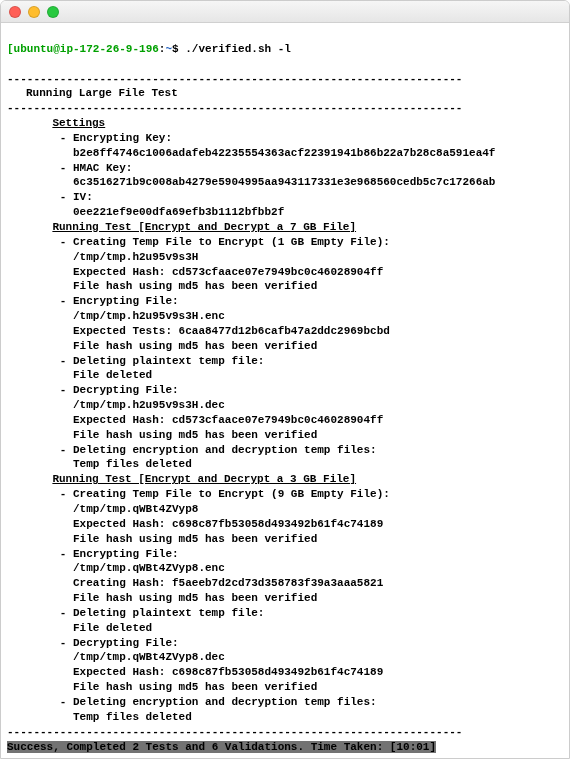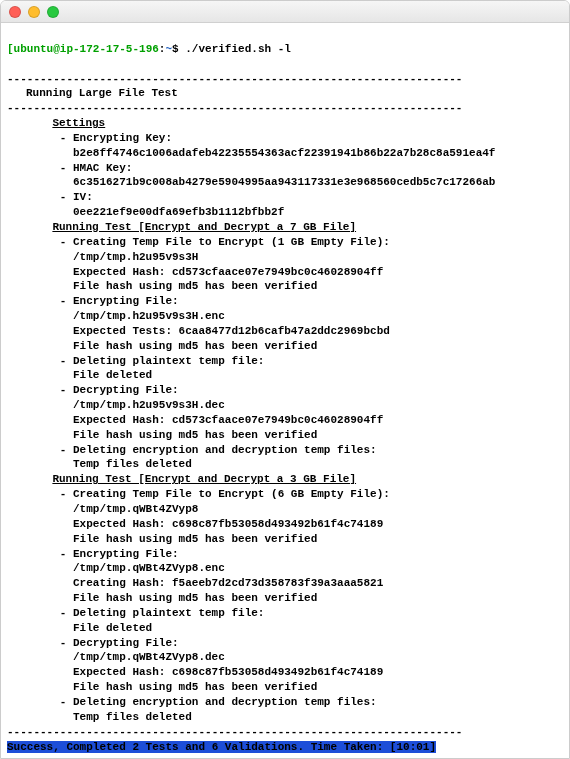--- a/index.html
+++ b/index.html
@@ -32,36 +32,36 @@
     line-height: 1.35;
     color: #000;
     font-weight: bold;
   }
   .br-open, .br-close { color: #00a000; }
   .user-host { color: #00a000; }
   .path-tilde { color: #2060c0; }
   .divider { color: #000; letter-spacing: 0; }
   .heading-bold { font-weight: bold; margin-left: 19px; }
   .underline { text-decoration: underline; }
-  .green-hl { background: #1d4ed8; color: #000; }
+  .green-hl { background: #737373; color: #000; }
   .indent1 { display:inline-block; width:4ch; }
   .indent2 { display:inline-block; width:8ch; }
   .indent3 { display:inline-block; width:10ch; }
 </style>
 </head>
 <body>
 
 <div class="titlebar">
   <div class="wbtn red"></div>
   <div class="wbtn yellow"></div>
   <div class="wbtn green"></div>
 </div>
 
 <div class="term">
-<span class="br-open">[</span><span class="user-host">ubuntu@ip-172-17-5-196</span><span>:</span><span class="path-tilde">~</span><span>$ </span><span>./verified.sh -l</span>
+<span class="br-open">[</span><span class="user-host">ubuntu@ip-172-26-9-196</span><span>:</span><span class="path-tilde">~</span><span>$ </span><span>./verified.sh -l</span>
 
 <span class="divider">---------------------------------------------------------------------</span>
 <span class="heading-bold">Running Large File Test</span>
 <span class="divider">---------------------------------------------------------------------</span>
 <span class="indent1"></span><span class="underline heading-bold">Settings</span>
 <span class="indent2"></span><span>- Encrypting Key:</span>
 <span class="indent3"></span><span>b2e8ff4746c1006adafeb42235554363acf22391941b86b22a7b28c8a591ea4f</span>
 <span class="indent2"></span><span>- HMAC Key:</span>
 <span class="indent3"></span><span>6c3516271b9c008ab4279e5904995aa943117331e3e968560cedb5c7c17266ab</span>
 <span class="indent2"></span><span>- IV:</span>
@@ -77,21 +77,21 @@
 <span class="indent3"></span><span>File hash using md5 has been verified</span>
 <span class="indent2"></span><span>- Deleting plaintext temp file:</span>
 <span class="indent3"></span><span>File deleted</span>
 <span class="indent2"></span><span>- Decrypting File:</span>
 <span class="indent3"></span><span>/tmp/tmp.h2u95v9s3H.dec</span>
 <span class="indent3"></span><span>Expected Hash: cd573cfaace07e7949bc0c46028904ff</span>
 <span class="indent3"></span><span>File hash using md5 has been verified</span>
 <span class="indent2"></span><span>- Deleting encryption and decryption temp files:</span>
 <span class="indent3"></span><span>Temp files deleted</span>
 <span class="indent1"></span><span class="underline heading-bold">Running Test [Encrypt and Decrypt a 3 GB File]</span>
-<span class="indent2"></span><span>- Creating Temp File to Encrypt (6 GB Empty File):</span>
+<span class="indent2"></span><span>- Creating Temp File to Encrypt (9 GB Empty File):</span>
 <span class="indent3"></span><span>/tmp/tmp.qWBt4ZVyp8</span>
 <span class="indent3"></span><span>Expected Hash: c698c87fb53058d493492b61f4c74189</span>
 <span class="indent3"></span><span>File hash using md5 has been verified</span>
 <span class="indent2"></span><span>- Encrypting File:</span>
 <span class="indent3"></span><span>/tmp/tmp.qWBt4ZVyp8.enc</span>
 <span class="indent3"></span><span>Creating Hash: f5aeeb7d2cd73d358783f39a3aaa5821</span>
 <span class="indent3"></span><span>File hash using md5 has been verified</span>
 <span class="indent2"></span><span>- Deleting plaintext temp file:</span>
 <span class="indent3"></span><span>File deleted</span>
 <span class="indent2"></span><span>- Decrypting File:</span>

